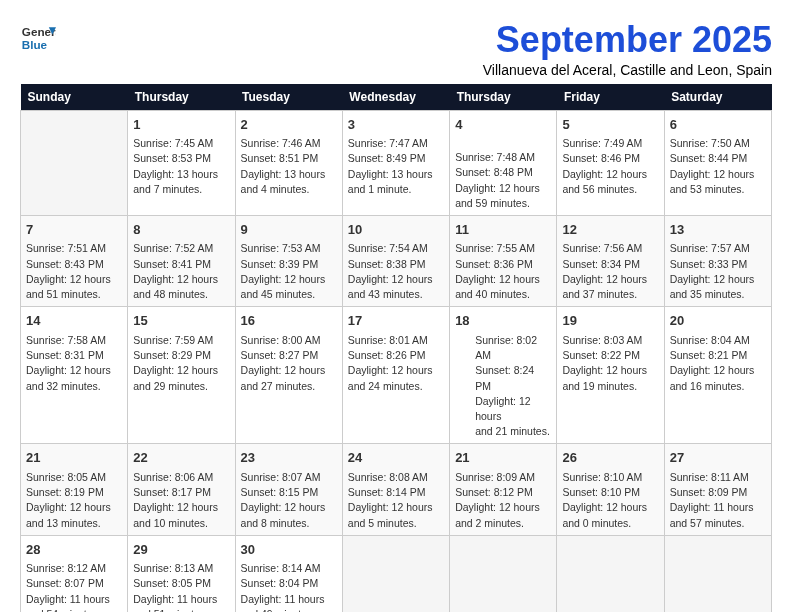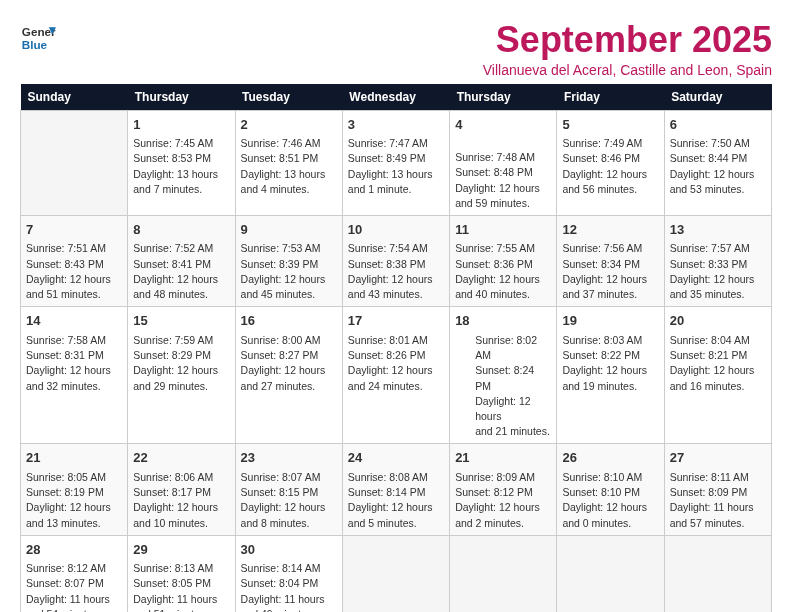--- a/index.html
+++ b/index.html
@@ -25,26 +25,26 @@
       width: 36px;
       height: 36px;
       margin-right: 4px;
     }
     .title-block {
       text-align: right;
     }
     .month-title {
       font-size: 36px;
       font-weight: bold;
-      color: #be185d;
+      color: #1d4ed8;
       line-height: 1.1;
     }
     .subtitle {
       font-size: 14px;
-      color: #be185d;
+      color: #000000;
       margin-top: 2px;
     }
     table {
       width: 100%;
       border-collapse: collapse;
       font-size: 11px;
     }
     thead tr th {
       background-color: #0f172a;
       color: #fff;

